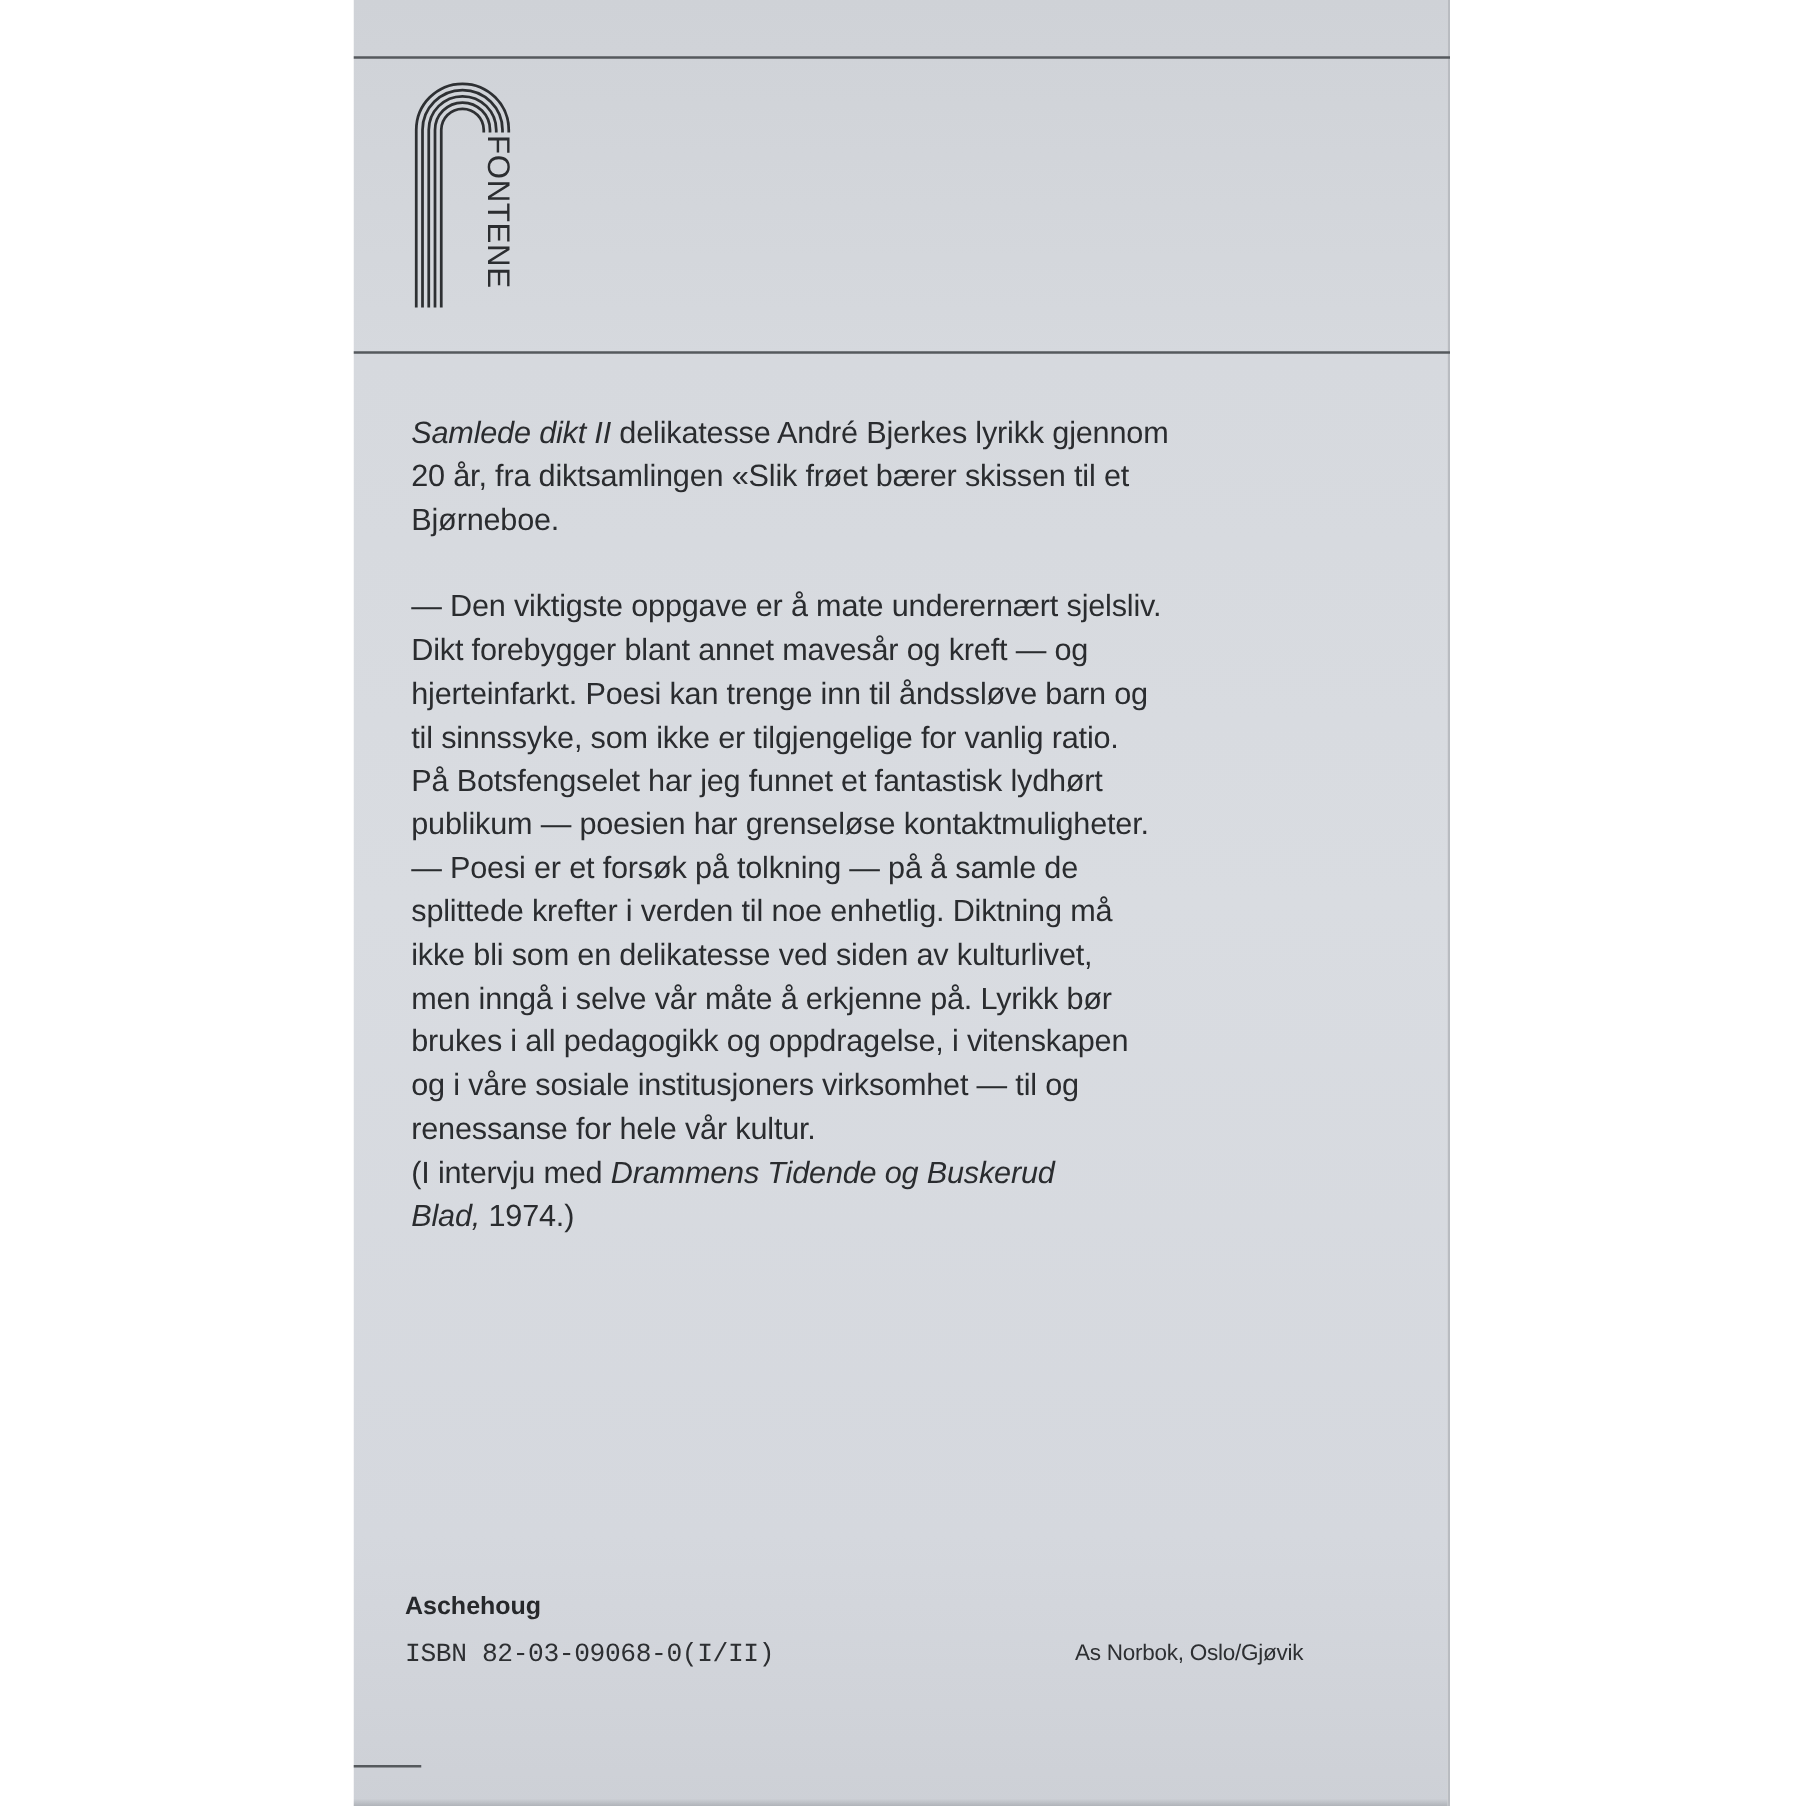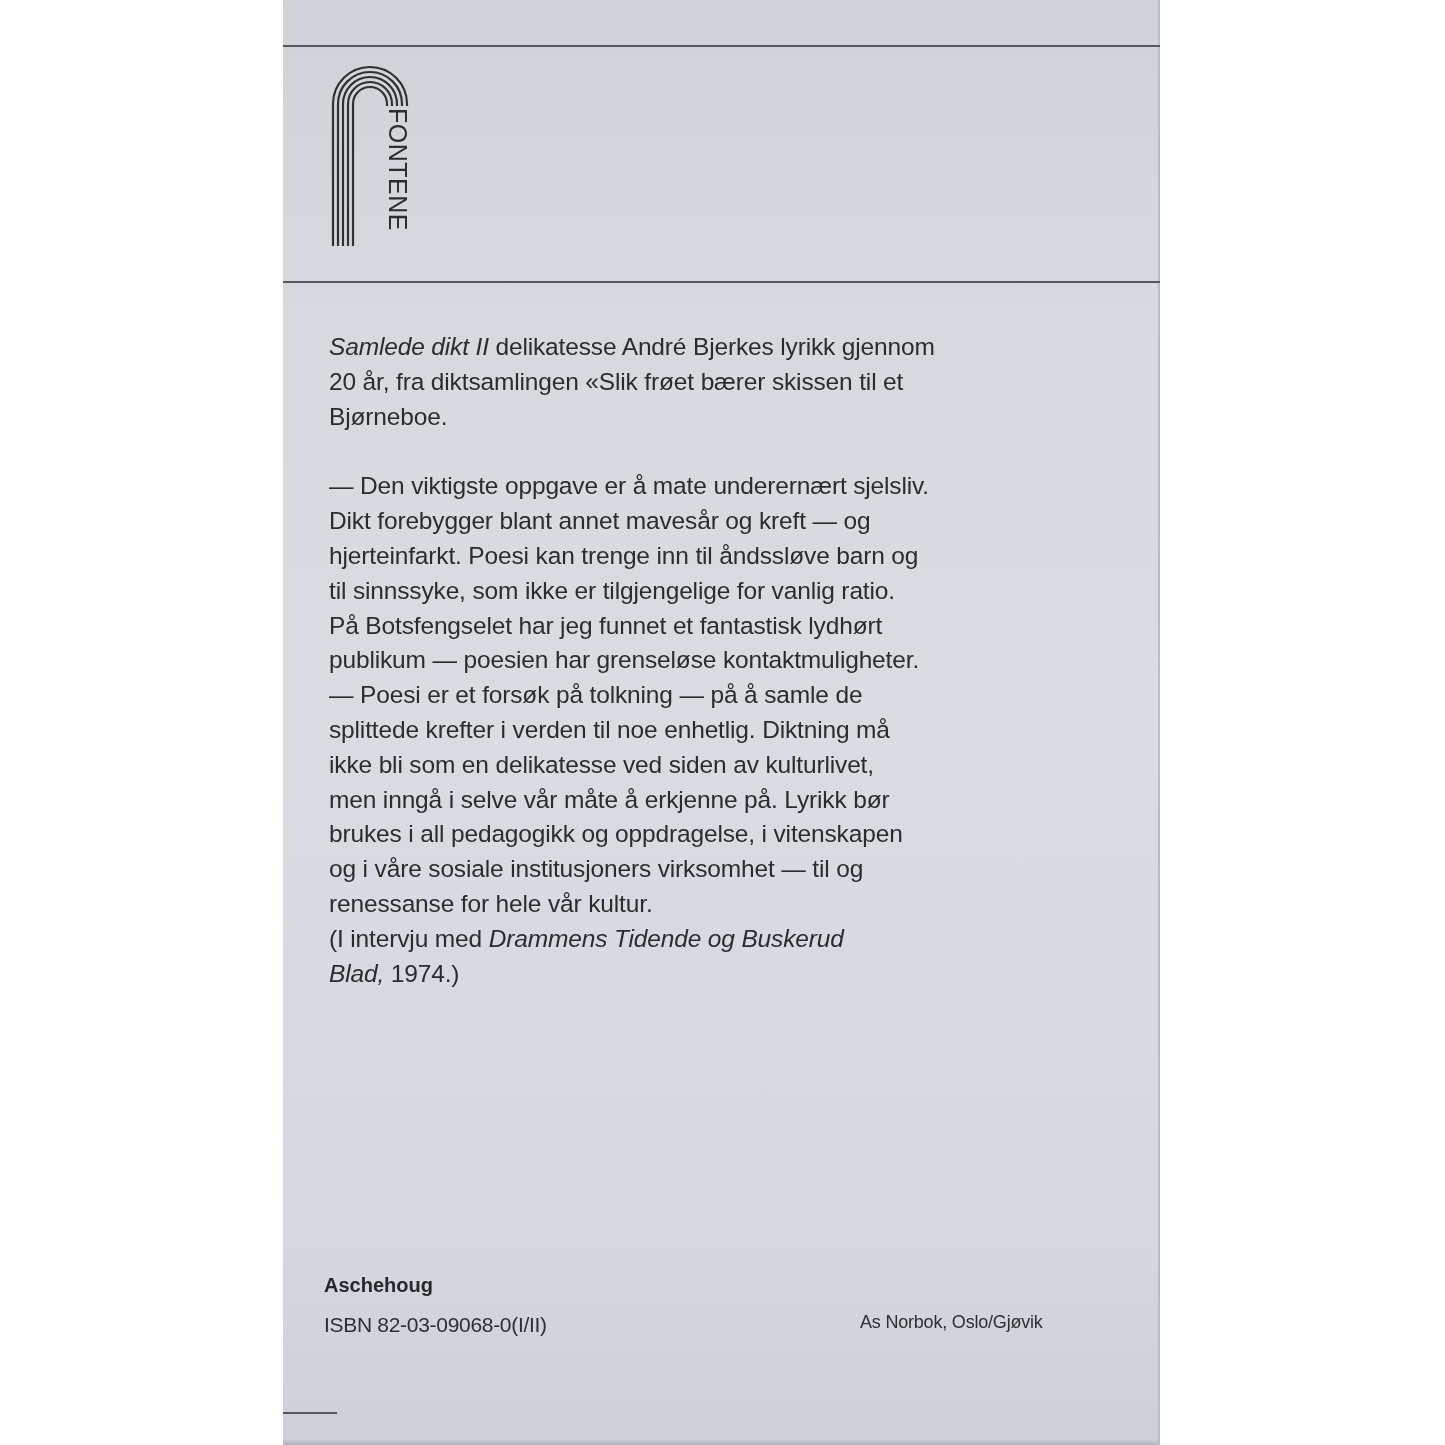--- a/index.html
+++ b/index.html
@@ -83,21 +83,21 @@
       font-family: "Liberation Sans", sans-serif;
       font-size: 20px;
       font-weight: bold;
       color: #26282b;
       margin-top: 12px;
     }
     .isbn {
       position: absolute;
       left: 324px;
       top: 1313px;
-      font-family: Liberation Sans, sans-serif;
+      font-family: Liberation Mono, monospace;
       font-size: 21px;
       color: #2d2f32;
       letter-spacing: -0.3px;
     }
     .printer {
       position: absolute;
       left: 860px;
       top: 1312px;
       font-family: "Liberation Sans", sans-serif;
       font-size: 18px;

